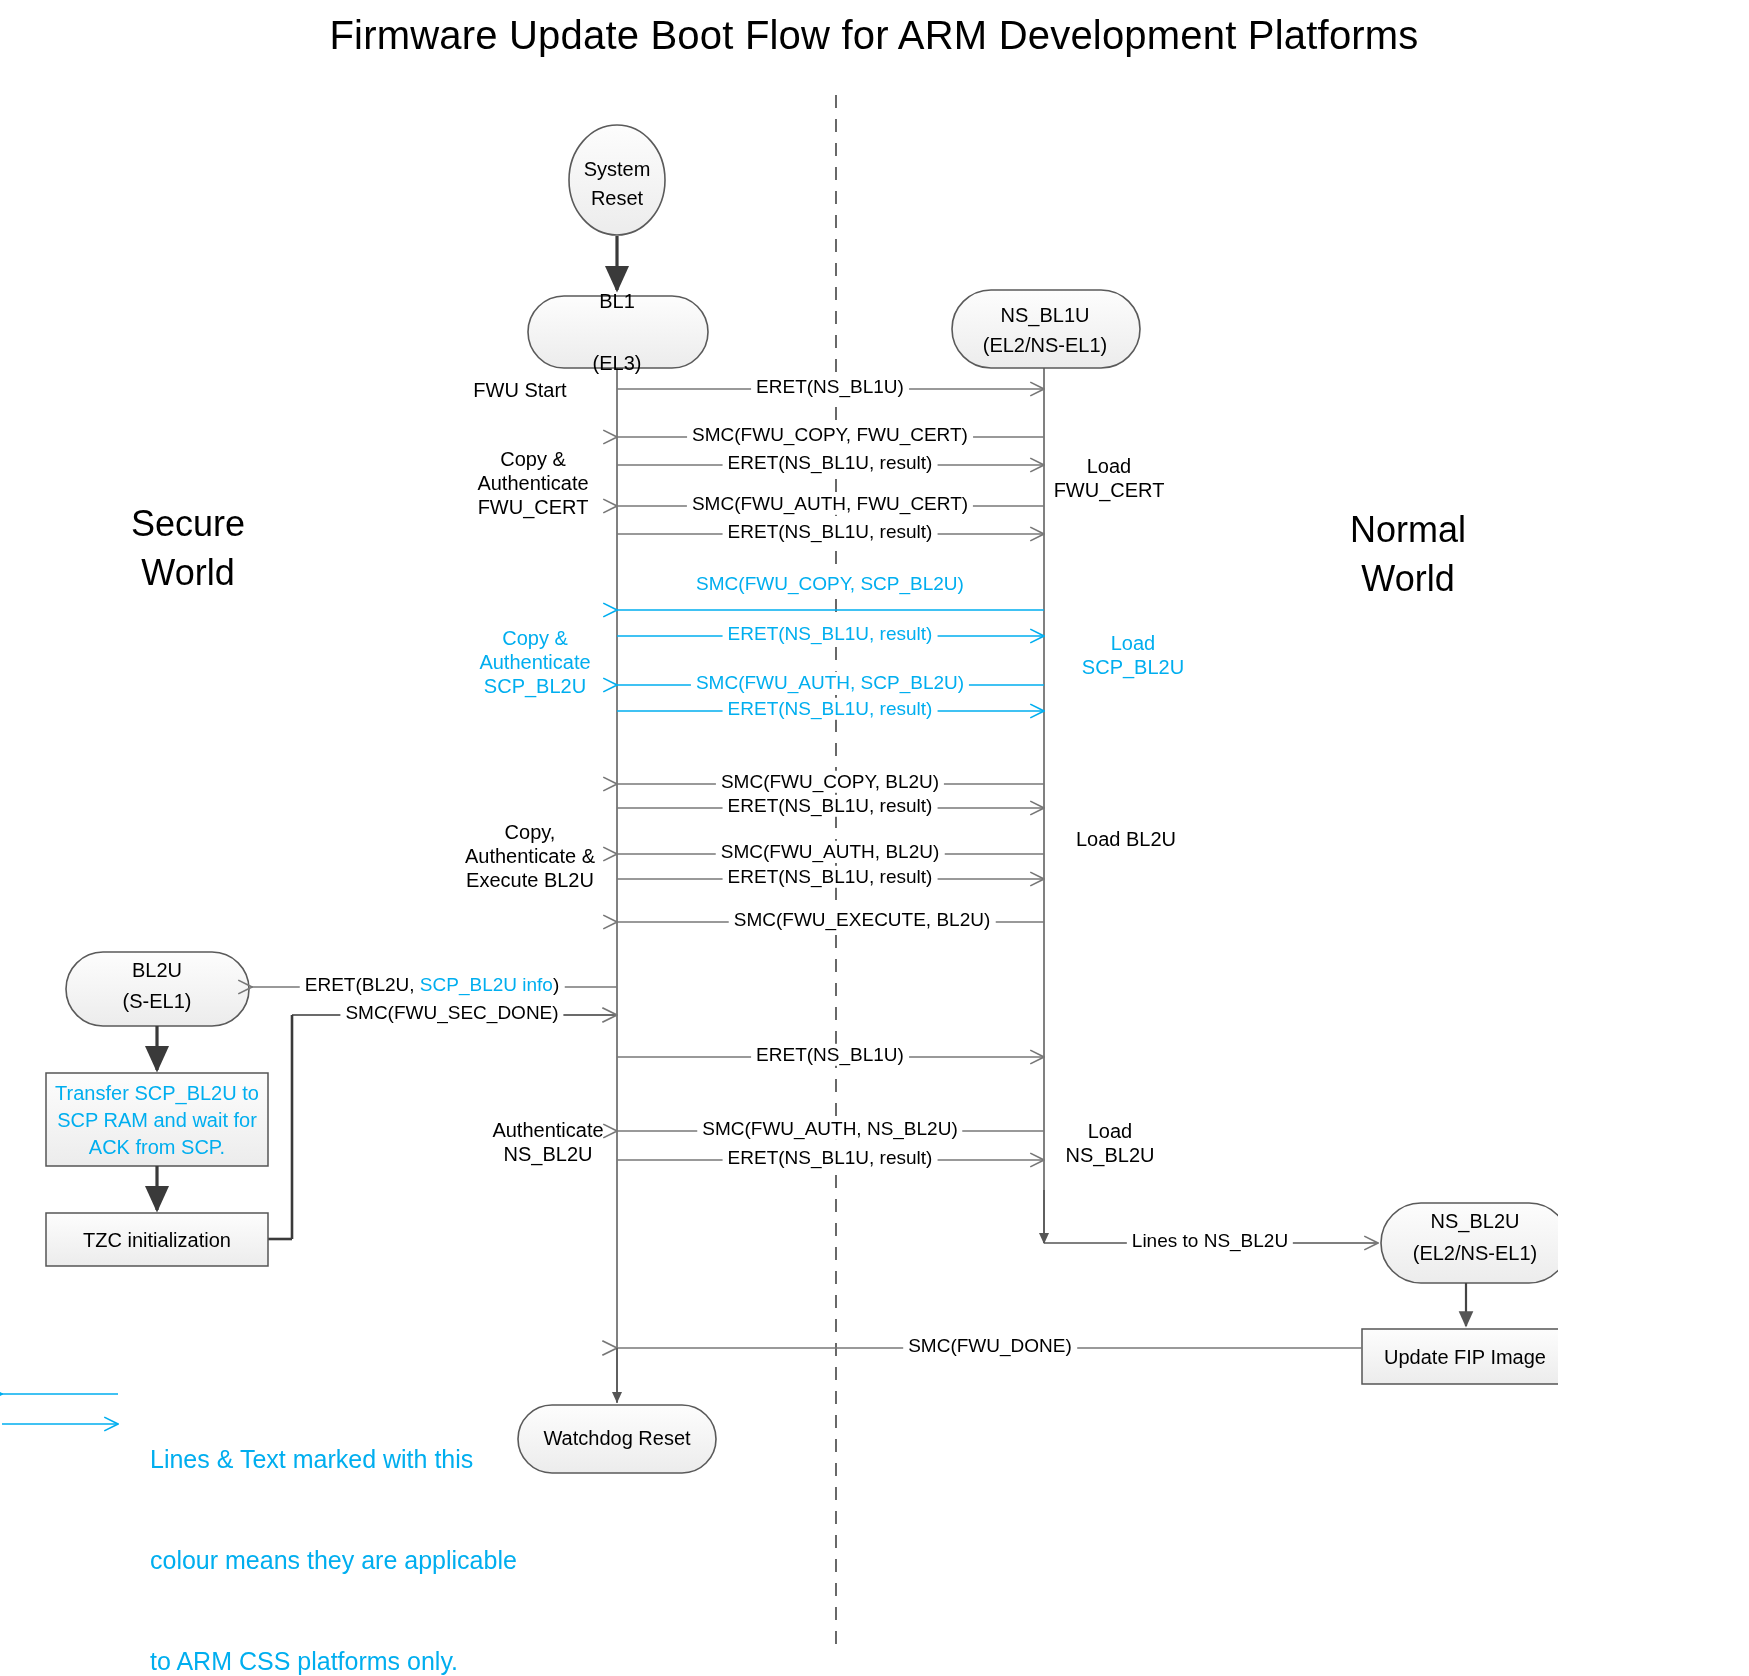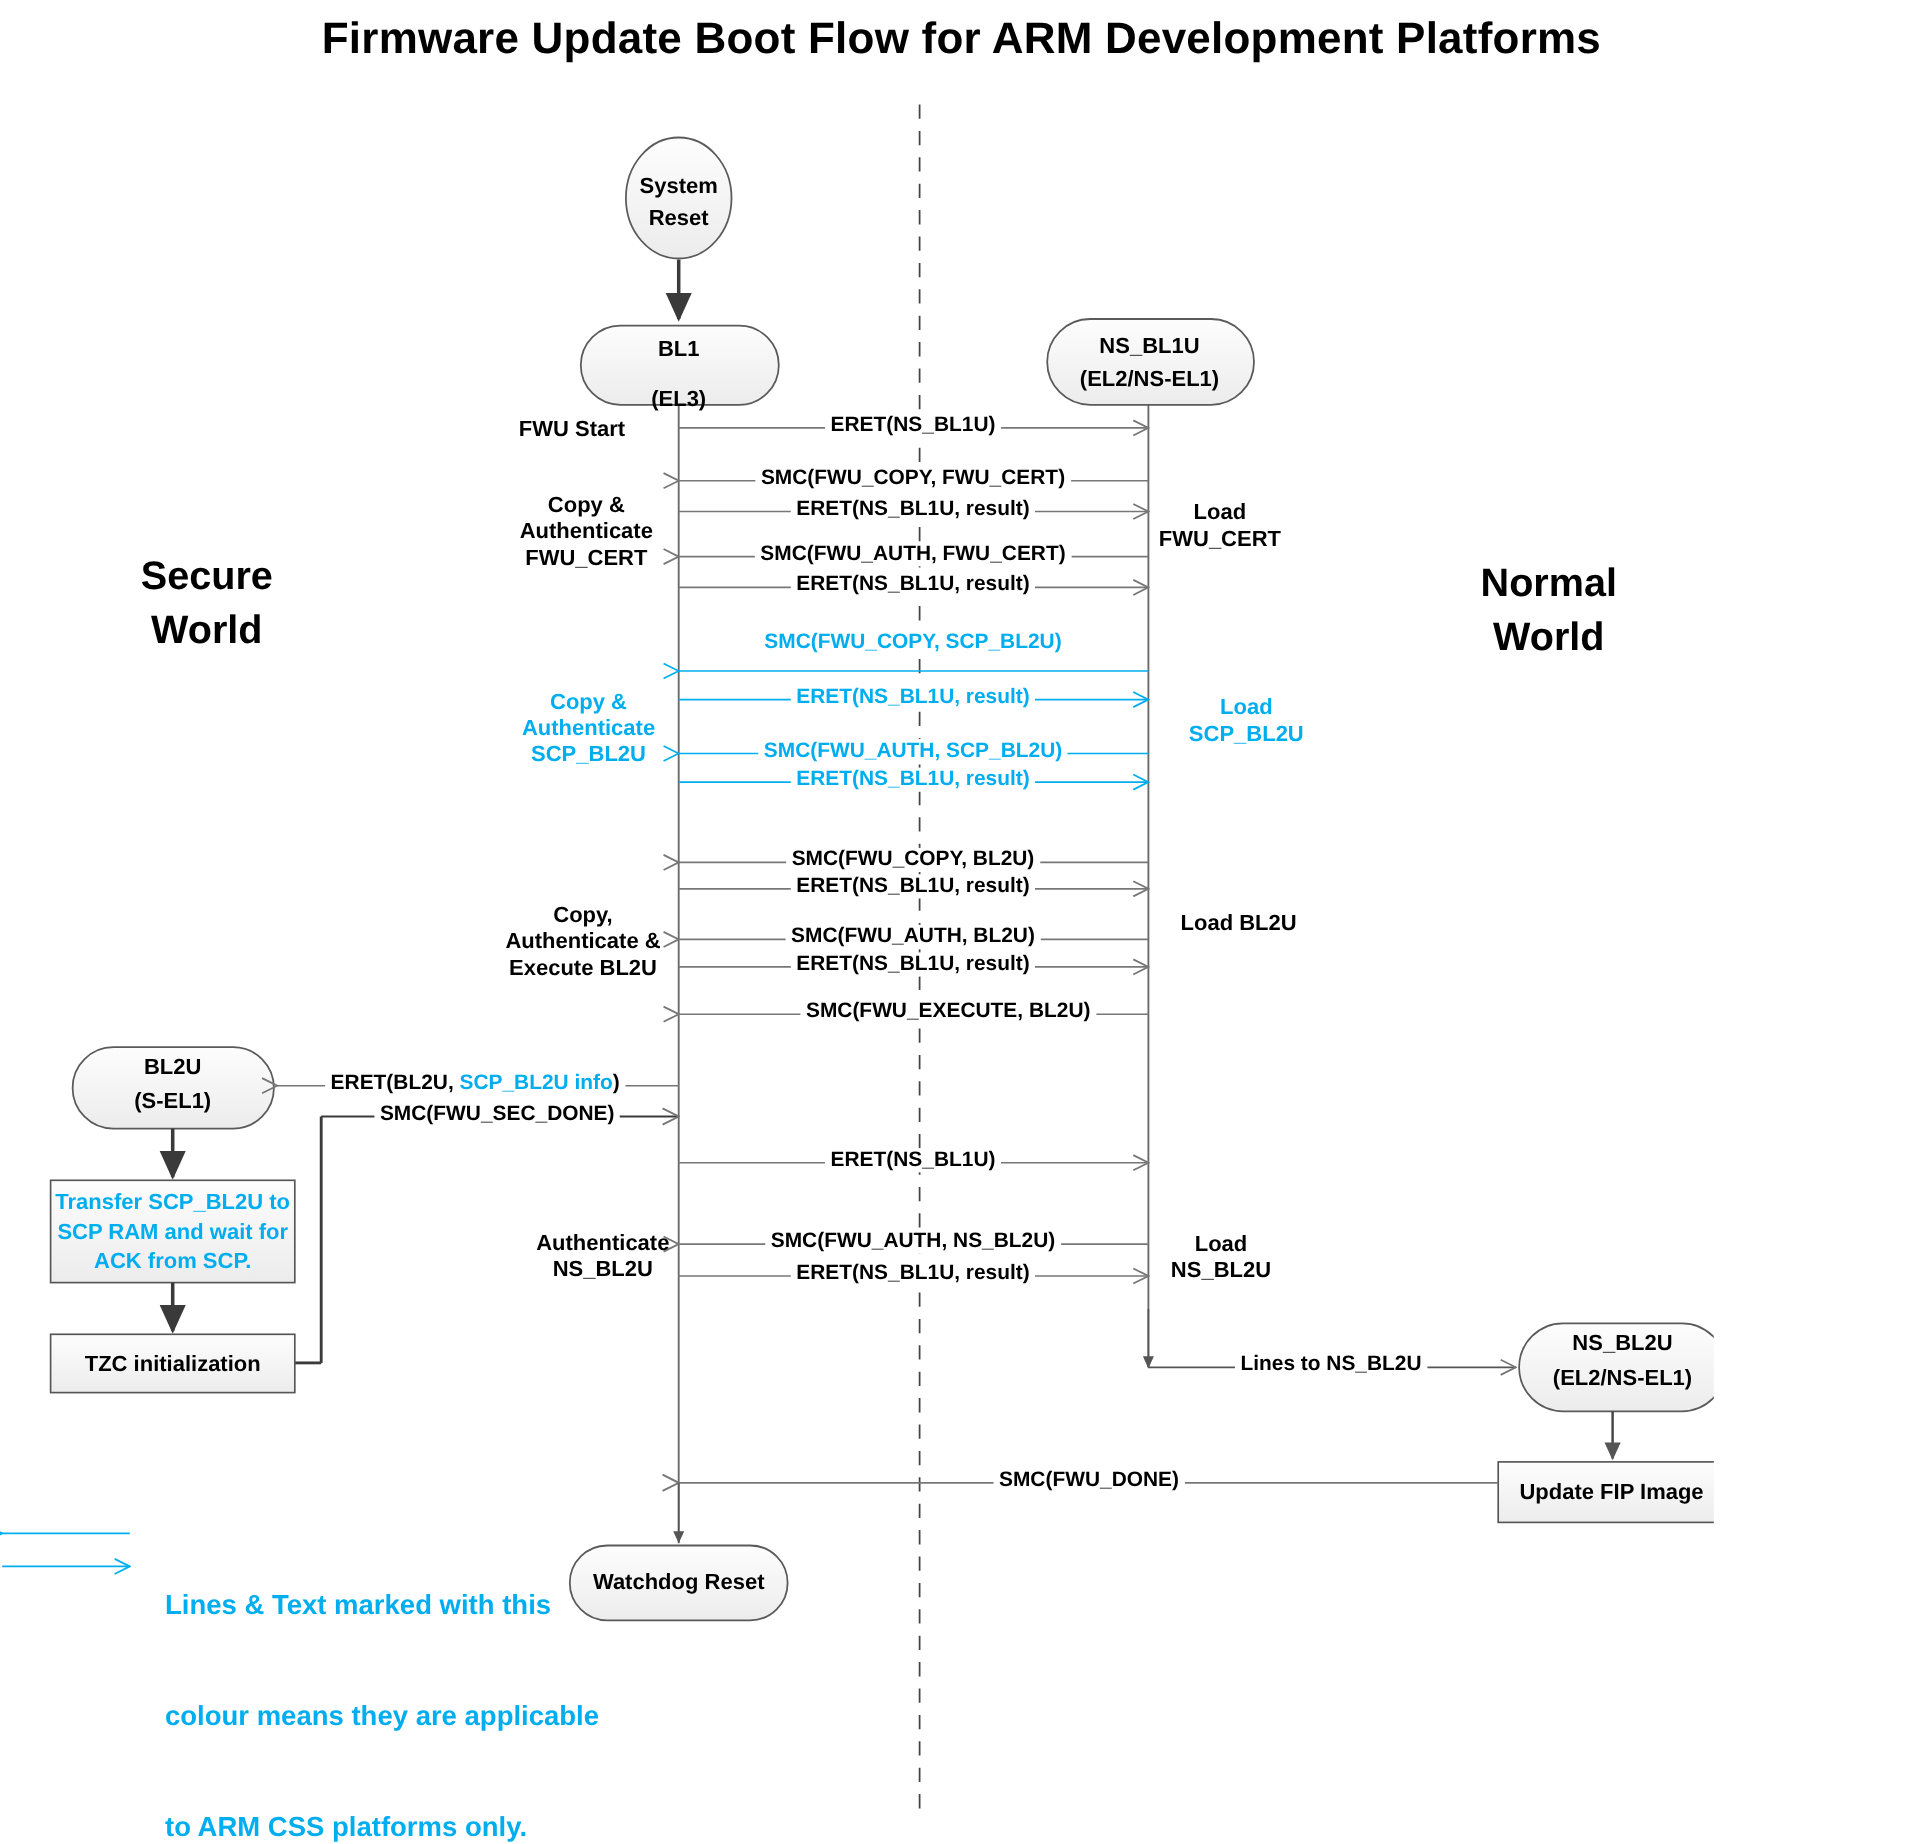--- a/index.html
+++ b/index.html
@@ -1,17 +1,17 @@
 <!DOCTYPE html>
 <html><head>
 <meta charset="utf-8">
 <style>
   html,body{margin:0;padding:0;background:#ffffff;}
   body{font-family:"Liberation Sans","DejaVu Sans",sans-serif;color:#000;}
-  #canvas{position:relative;width:1558px;height:1676px;overflow:hidden;background:#fff;font-weight:bold;}
+  #canvas{position:relative;width:1558px;height:1676px;overflow:hidden;background:#fff;}
   #svg-layer{position:absolute;left:0;top:0;width:1749px;height:1676px;}
   .txt{position:absolute;white-space:pre;line-height:1.18;}
   .ctr{transform:translate(-50%,-50%);text-align:center;}
   .title{font-size:40px;letter-spacing:.2px;}
   .world{font-size:36px;}
   .node-lbl{font-size:20px;}
   .msg{font-size:19px;background:#fff;padding:0 5px;}
   .side{font-size:20px;}
   .blue{color:#00AEEF;}
   .legend{font-size:25px;color:#00AEEF;text-align:right;line-height:1.35;}
@@ -114,21 +114,21 @@
   <div class="txt ctr title" style="left:874px;top:36px;">Firmware Update Boot Flow for ARM Development Platforms</div>
 
   <div class="txt ctr world" style="left:188px;top:524px;">Secure</div>
   <div class="txt ctr world" style="left:188px;top:573px;">World</div>
   <div class="txt ctr world" style="left:1408px;top:530px;">Normal</div>
   <div class="txt ctr world" style="left:1408px;top:579px;">World</div>
 
   <div class="txt ctr node-lbl" style="left:617px;top:170px;">System</div>
   <div class="txt ctr node-lbl" style="left:617px;top:199px;">Reset</div>
 
-  <div class="txt ctr node-lbl" style="left:617px;top:318px;">BL1</div>
+  <div class="txt ctr node-lbl" style="left:617px;top:302px;">BL1</div>
   <div class="txt ctr node-lbl" style="left:617px;top:364px;">(EL3)</div>
 
   <div class="txt ctr node-lbl" style="left:1045px;top:316px;">NS_BL1U</div>
   <div class="txt ctr node-lbl" style="left:1045px;top:346px;">(EL2/NS-EL1)</div>
 
   <div class="txt ctr node-lbl" style="left:157px;top:971px;">BL2U</div>
   <div class="txt ctr node-lbl" style="left:157px;top:1002px;">(S-EL1)</div>
 
   <div class="txt ctr node-lbl" style="left:1475px;top:1222px;">NS_BL2U</div>
   <div class="txt ctr node-lbl" style="left:1475px;top:1254px;">(EL2/NS-EL1)</div>

